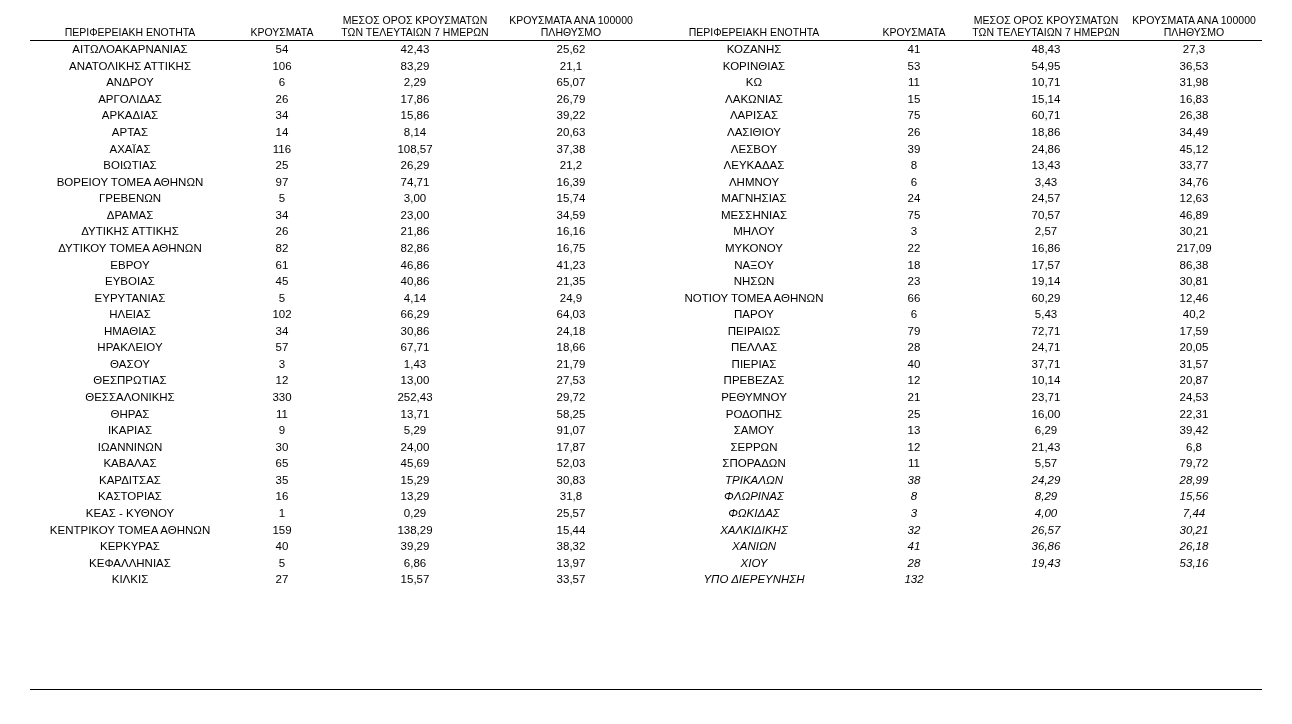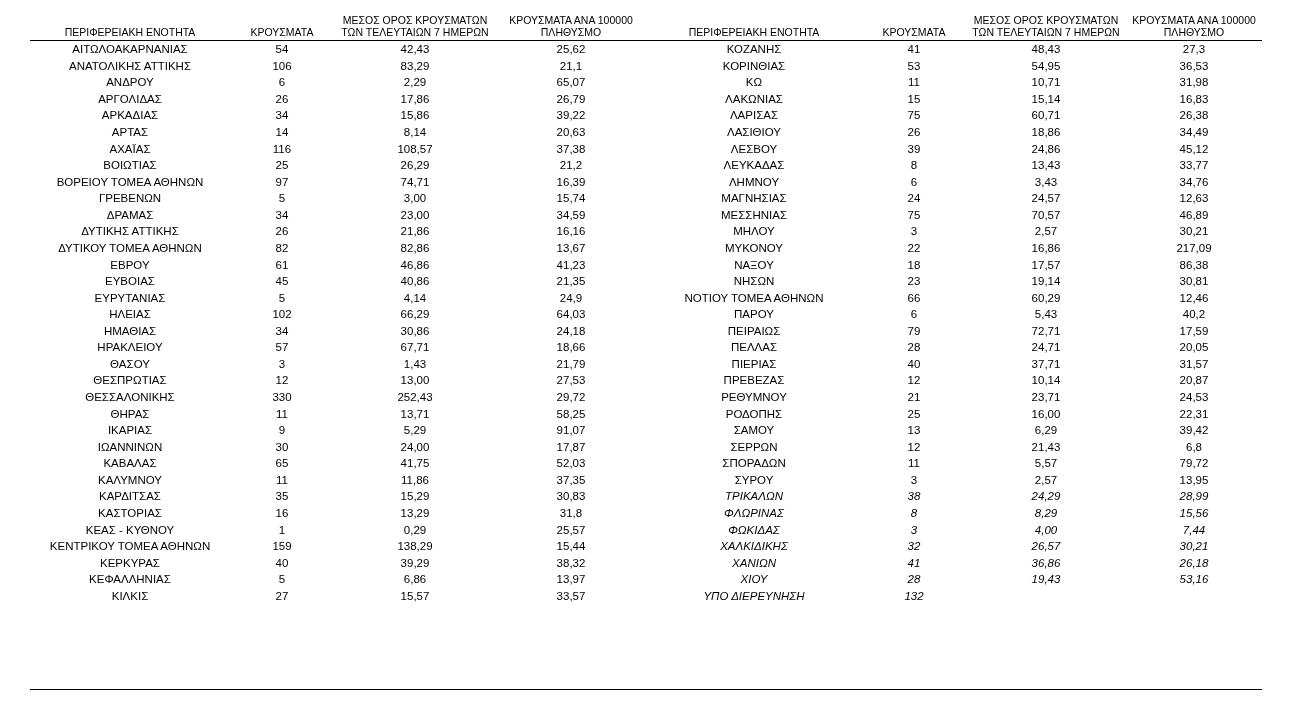--- a/index.html
+++ b/index.html
@@ -235,21 +235,21 @@
           <td class="c-num">16,16</td>
           <td class="c-name">ΜΗΛΟΥ</td>
           <td class="c-num">3</td>
           <td class="c-num">2,57</td>
           <td class="c-num">30,21</td>
         </tr>
         <tr>
           <td class="c-name">ΔΥΤΙΚΟΥ ΤΟΜΕΑ ΑΘΗΝΩΝ</td>
           <td class="c-num">82</td>
           <td class="c-num">82,86</td>
-          <td class="c-num">13,67</td>
+          <td class="c-num">16,75</td>
           <td class="c-name">ΜΥΚΟΝΟΥ</td>
           <td class="c-num">22</td>
           <td class="c-num">16,86</td>
           <td class="c-num">217,09</td>
         </tr>
         <tr>
           <td class="c-name">ΕΒΡΟΥ</td>
           <td class="c-num">61</td>
           <td class="c-num">46,86</td>
           <td class="c-num">41,23</td>
@@ -364,36 +364,26 @@
           <td class="c-num">24,00</td>
           <td class="c-num">17,87</td>
           <td class="c-name">ΣΕΡΡΩΝ</td>
           <td class="c-num">12</td>
           <td class="c-num">21,43</td>
           <td class="c-num">6,8</td>
         </tr>
         <tr>
           <td class="c-name">ΚΑΒΑΛΑΣ</td>
           <td class="c-num">65</td>
-          <td class="c-num">41,75</td>
+          <td class="c-num">45,69</td>
           <td class="c-num">52,03</td>
           <td class="c-name">ΣΠΟΡΑΔΩΝ</td>
           <td class="c-num">11</td>
           <td class="c-num">5,57</td>
           <td class="c-num">79,72</td>
-        </tr>
-        <tr>
-          <td class="c-name">ΚΑΛΥΜΝΟΥ</td>
-          <td class="c-num">11</td>
-          <td class="c-num">11,86</td>
-          <td class="c-num">37,35</td>
-          <td class="c-name">ΣΥΡΟΥ</td>
-          <td class="c-num">3</td>
-          <td class="c-num">2,57</td>
-          <td class="c-num">13,95</td>
         </tr>
         <tr>
           <td class="c-name">ΚΑΡΔΙΤΣΑΣ</td>
           <td class="c-num">35</td>
           <td class="c-num">15,29</td>
           <td class="c-num">30,83</td>
           <td class="c-name italic">ΤΡΙΚΑΛΩΝ</td>
           <td class="c-num italic">38</td>
           <td class="c-num italic">24,29</td>
           <td class="c-num italic">28,99</td>

